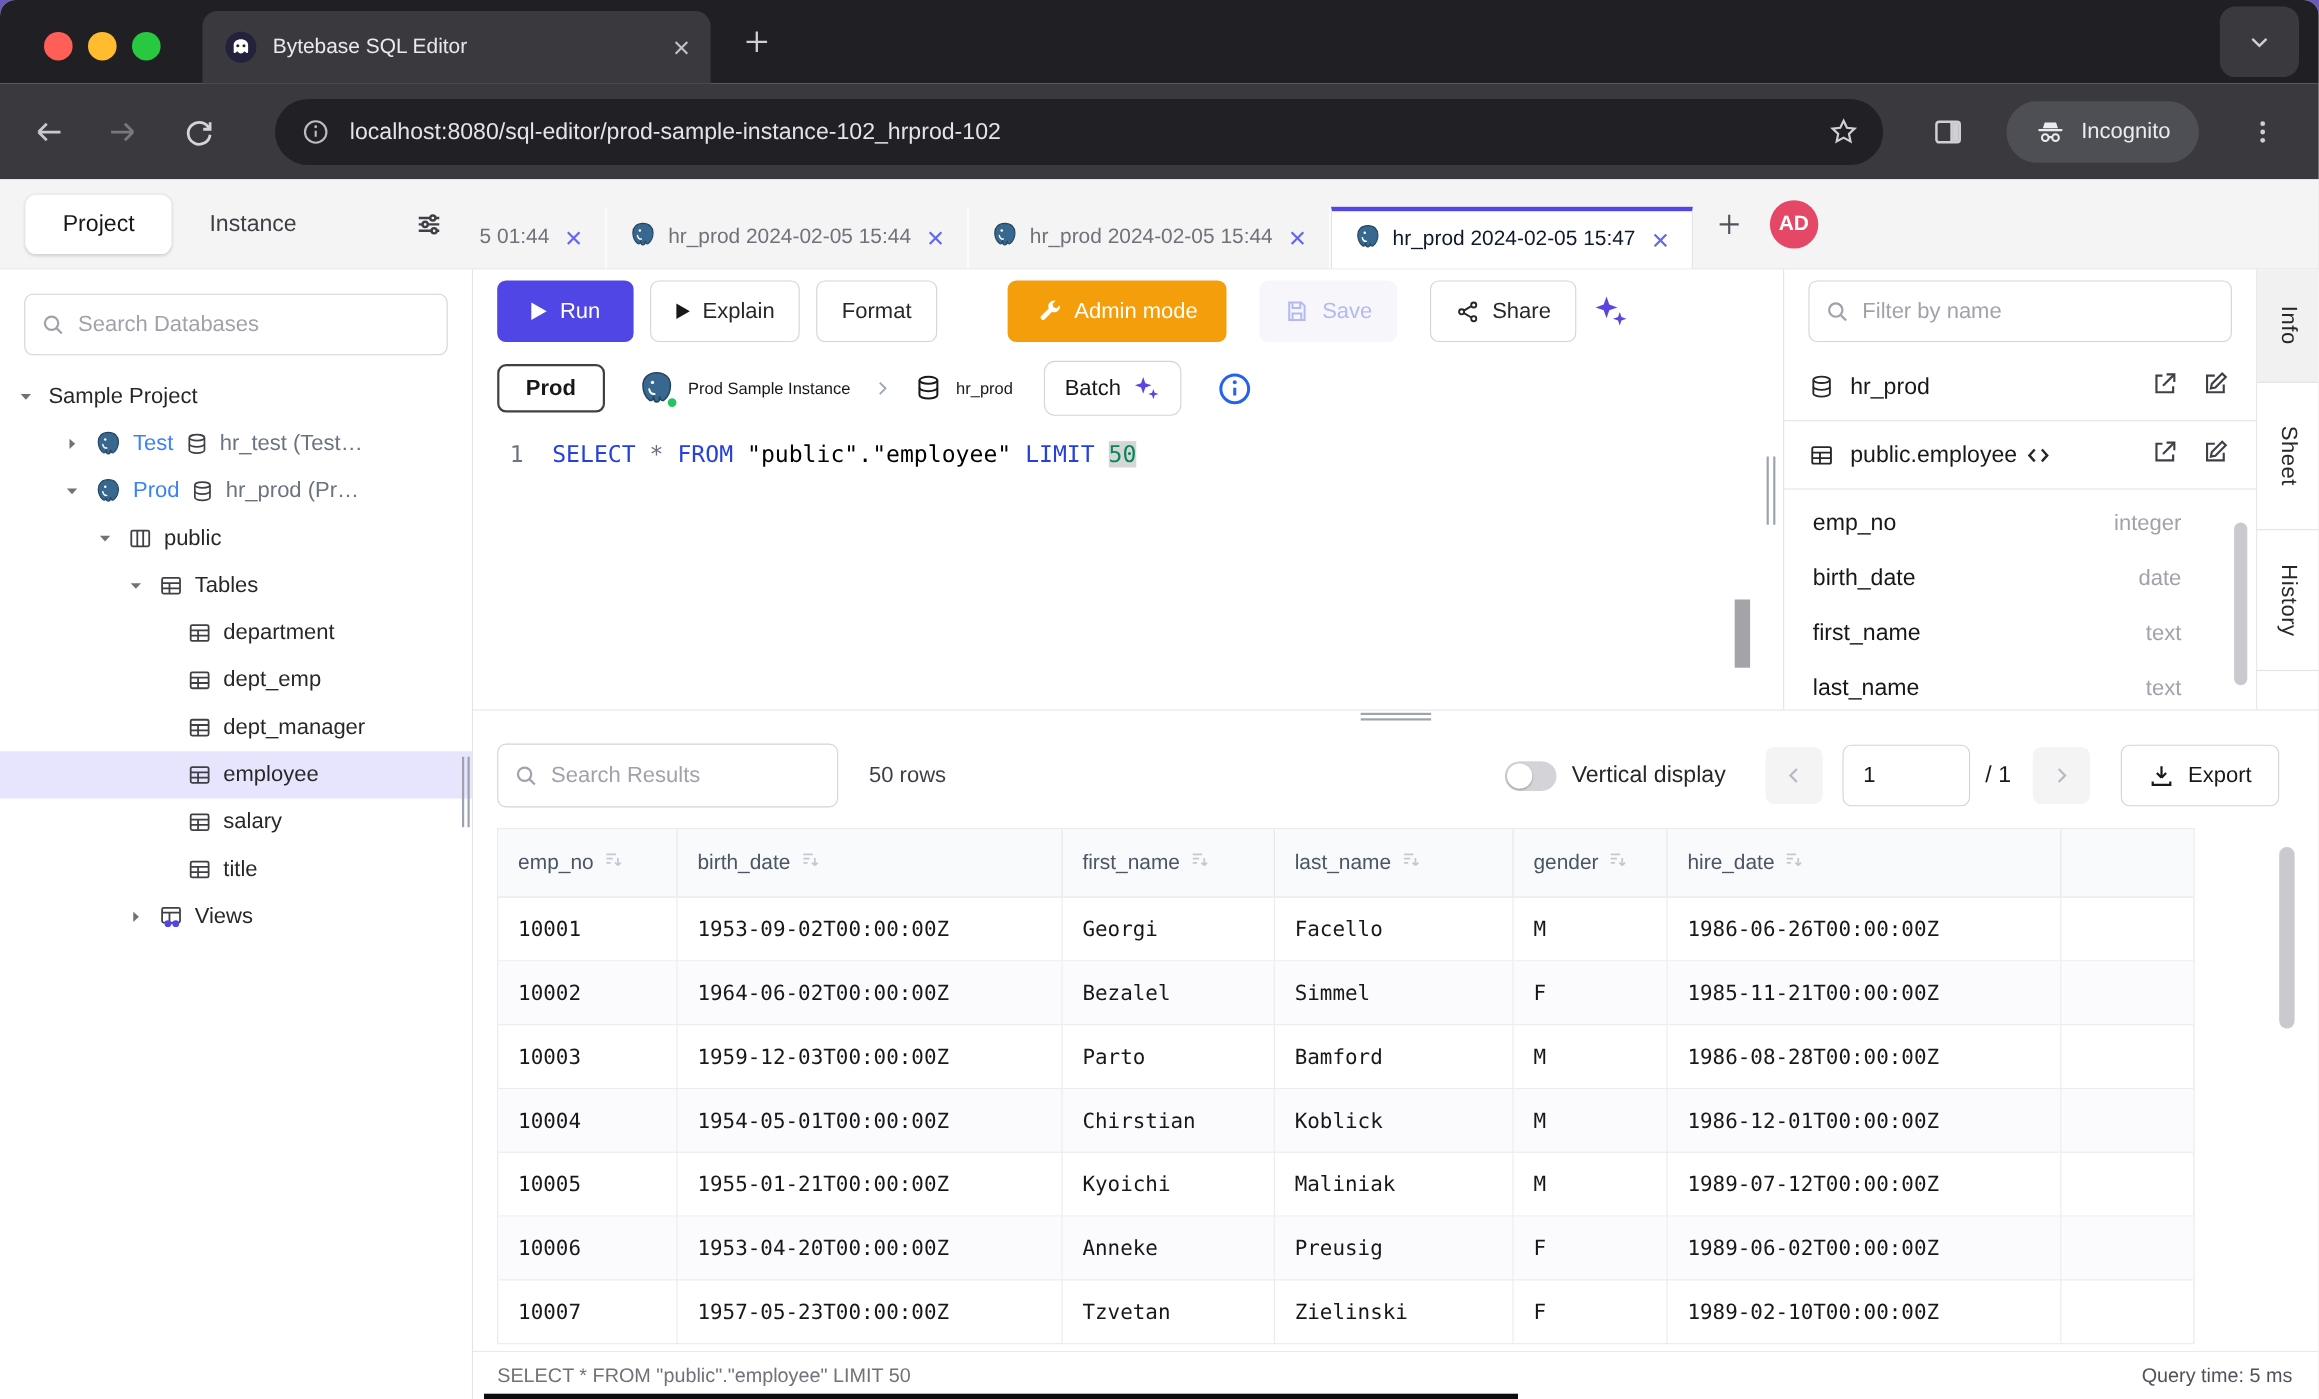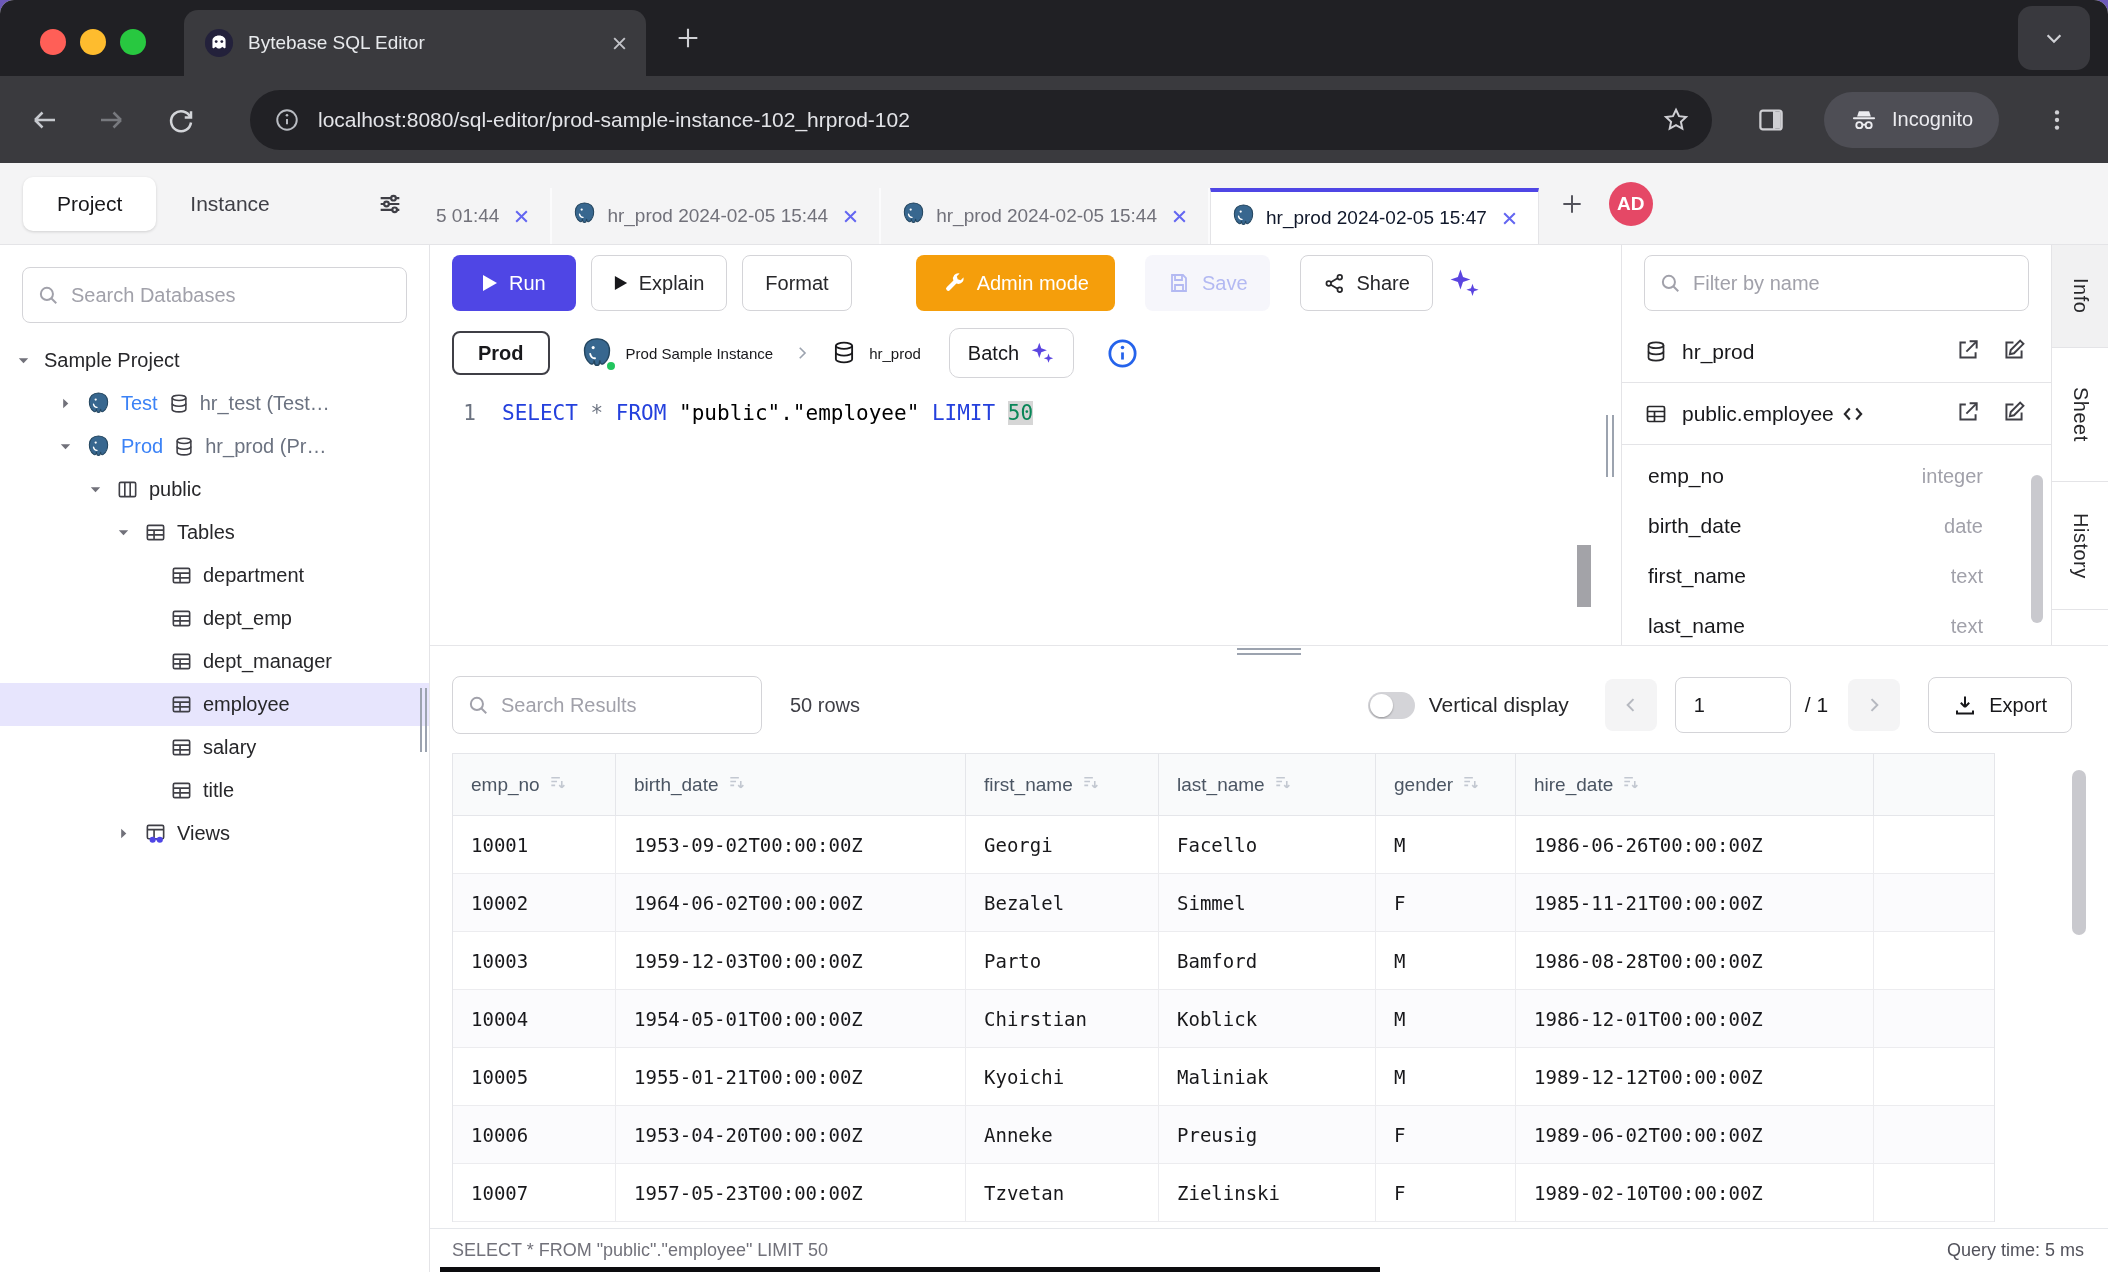--- a/index.html
+++ b/index.html
@@ -806,21 +806,21 @@
               <div class="td" style="width:140px">M</div>
               <div class="td" style="width:358px">1986-12-01T00:00:00Z</div>
               <div class="td" style="flex:1"></div>
             </div>
             <div class="trow">
               <div class="td" style="width:163px">10005</div>
               <div class="td" style="width:350px">1955-01-21T00:00:00Z</div>
               <div class="td" style="width:193px">Kyoichi</div>
               <div class="td" style="width:217px">Maliniak</div>
               <div class="td" style="width:140px">M</div>
-              <div class="td" style="width:358px">1989-12-12T00:00:00Z</div>
+              <div class="td" style="width:358px">1989-07-12T00:00:00Z</div>
               <div class="td" style="flex:1"></div>
             </div>
             <div class="trow">
               <div class="td" style="width:163px">10006</div>
               <div class="td" style="width:350px">1953-04-20T00:00:00Z</div>
               <div class="td" style="width:193px">Anneke</div>
               <div class="td" style="width:217px">Preusig</div>
               <div class="td" style="width:140px">F</div>
               <div class="td" style="width:358px">1989-06-02T00:00:00Z</div>
               <div class="td" style="flex:1"></div>

